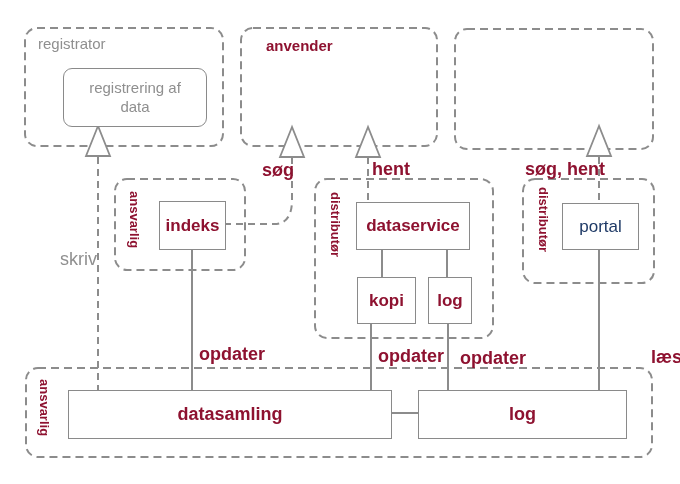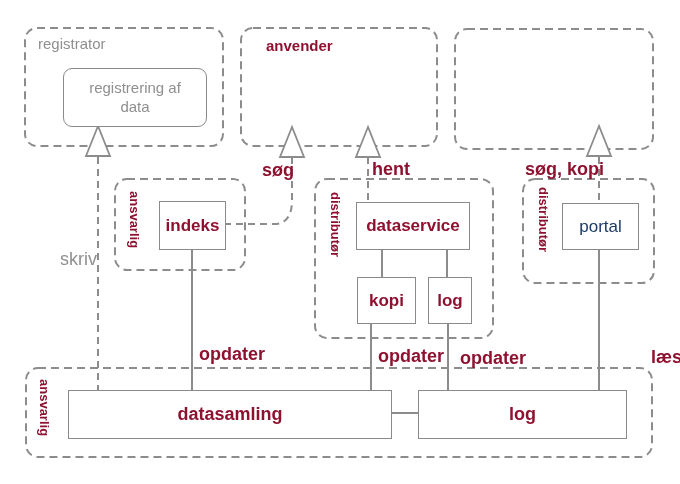--- a/index.html
+++ b/index.html
@@ -106,19 +106,19 @@
   <div class="comp red" style="left:356px; top:202px; width:112px; height:46px;">dataservice</div>
   <div class="comp red" style="left:357px; top:277px; width:57px;  height:45px;">kopi</div>
   <div class="comp red" style="left:428px; top:277px; width:42px;  height:45px;">log</div>
   <div class="comp blue" style="left:562px; top:203px; width:75px;  height:45px; font-weight:normal;">portal</div>
   <div class="comp red" style="left:68px;  top:390px; width:322px; height:47px; font-size:18px;">datasamling</div>
   <div class="comp red" style="left:418px; top:390px; width:207px; height:47px; font-size:18px;">log</div>
 
   <div class="lbl edge gray-i" style="left:60px;  top:249px;">skriv</div>
   <div class="lbl edge red" style="left:262px; top:160px;">søg</div>
   <div class="lbl edge red" style="left:330px; top:159px;margin-left:42px;">hent</div>
-  <div class="lbl edge red" style="left:525px; top:159px;">søg, kopi</div>
+  <div class="lbl edge red" style="left:525px; top:159px;">søg, hent</div>
   <div class="lbl edge red" style="left:199px; top:344px;">opdater</div>
   <div class="lbl edge red" style="left:378px; top:346px;">opdater</div>
   <div class="lbl edge red" style="left:460px; top:348px;">opdater</div>
   <div class="lbl edge red" style="left:608px; top:347px;padding-left:43px;">læs</div>
 
 </div>
 
 </body></html>

